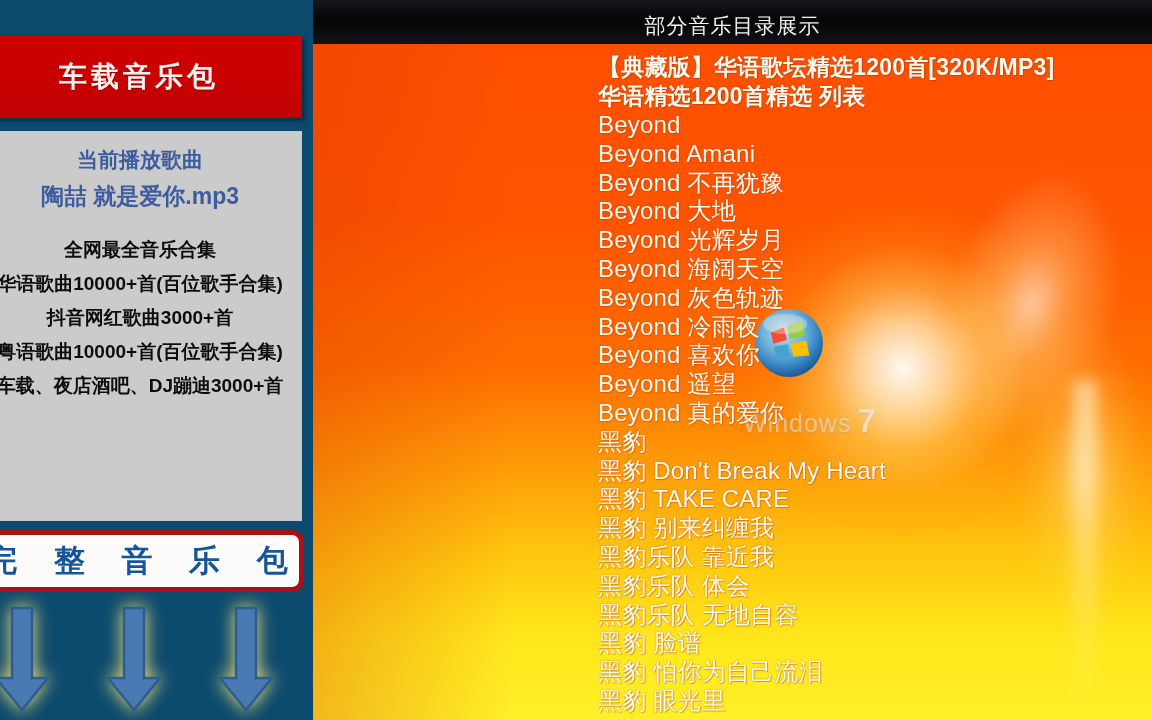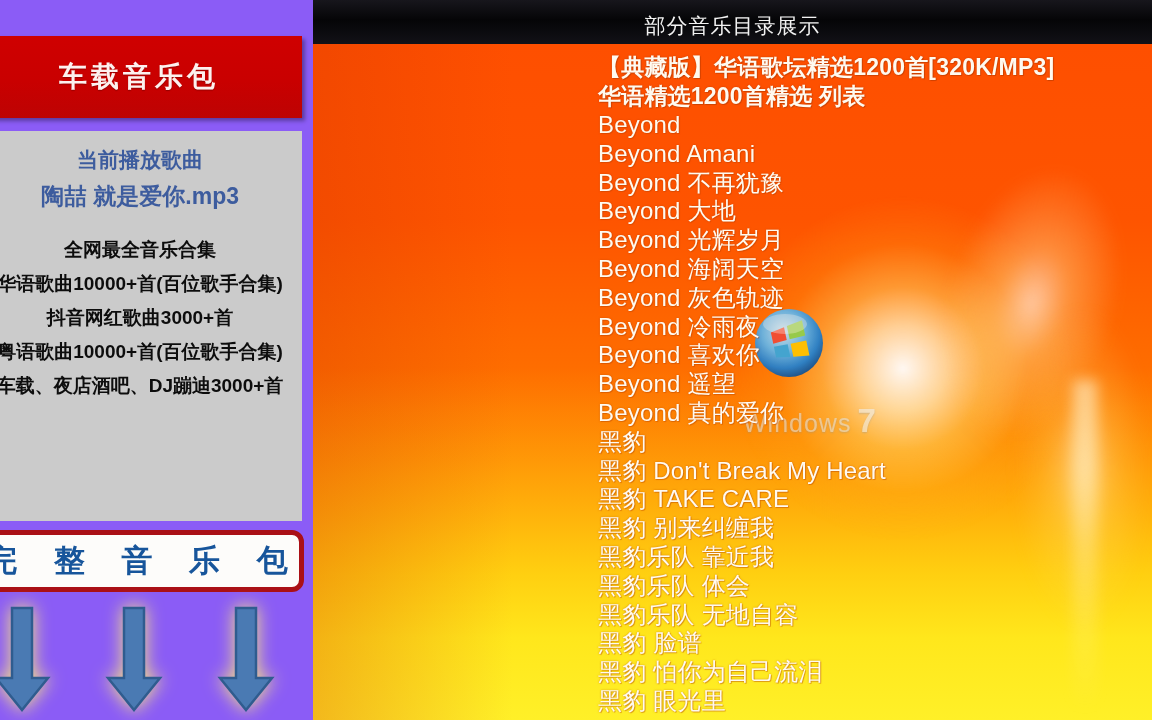--- a/index.html
+++ b/index.html
@@ -6,21 +6,21 @@
   html,body{
     width:1152px; height:720px; overflow:hidden;
     background:#ffffff;
     font-family:"Liberation Sans","DejaVu Sans",sans-serif;
   }
   #root{ position:relative; width:1152px; height:720px; background:#fff; }
 
   
   #left-panel{
     position:absolute; left:0; top:0; width:313px; height:720px;
-    background:#8b5cf6; overflow:hidden;
+    background:#0c4a6e; overflow:hidden;
   }
   
   #promo-banner{
     position:absolute; left:-24px; top:36px; width:326px; height:82px;
     background:linear-gradient(180deg,#cf0000 0%,#c90000 55%,#bd0303 100%);
     box-shadow:3px 3px 4px rgba(0,0,0,.35);
     display:flex; align-items:center; justify-content:center;
   }
   #promo-banner .txt{
     color:#fdf1ef; font-size:28px; font-weight:700; letter-spacing:4px;

